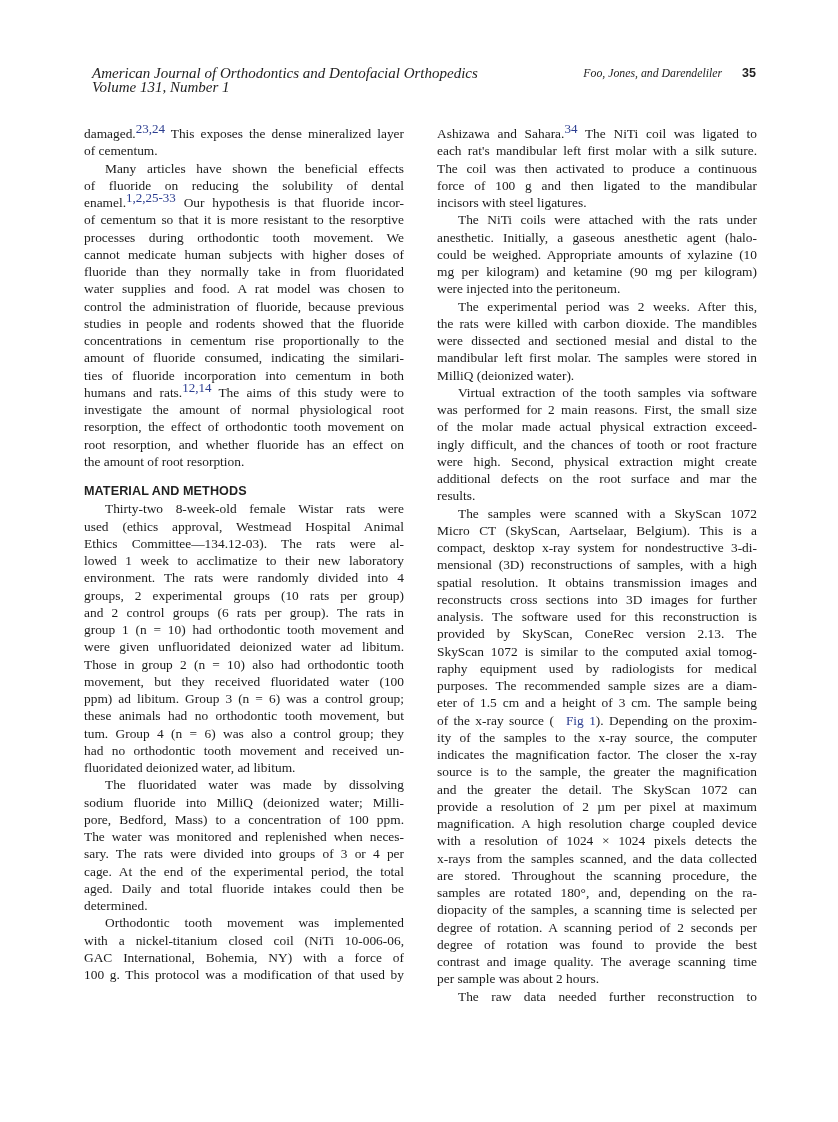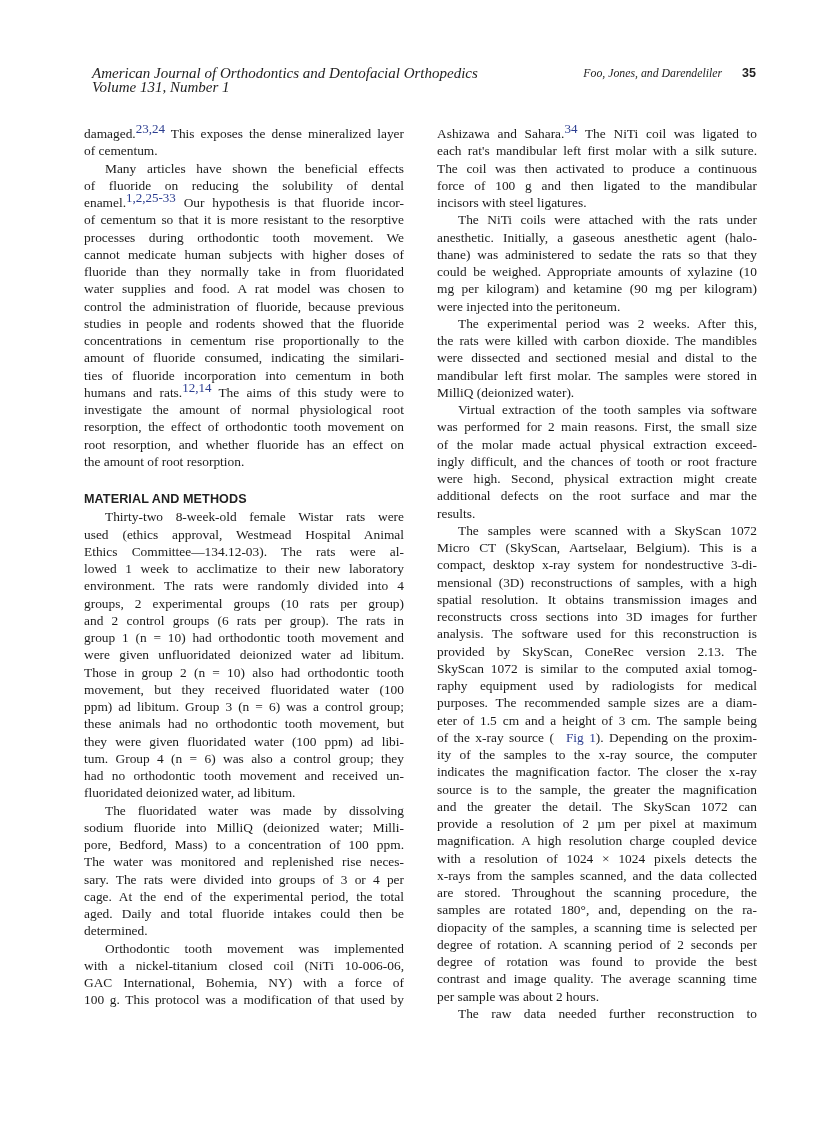--- a/index.html
+++ b/index.html
@@ -8,21 +8,21 @@
   .header-right { position:absolute; right:82px; top:66px; font-family:"Liberation Serif", serif; font-style:italic; font-size:11.8px; line-height:14px; color:#222; }
   .header-right .pg { font-family:"Liberation Sans", sans-serif; font-style:normal; font-weight:bold; font-size:12.5px; margin-left:20px; }
   .col { position:absolute; top:125px; width:320px; font-family:"Liberation Serif", serif; font-size:13.4px; line-height:17.25px; color:#1a1a1a; }
   .col.left { left:84px; }
   .col.right { left:437px; width:320px; }
   .ln { display:block; white-space:nowrap; text-align:justify; text-align-last:justify; height:17.25px; }
   .ln.last { text-align-last:left; }
   .ln.ind { text-indent:21px; }
   .sup { font-size:13px; vertical-align:5px; color:#2a3c8f; line-height:0; }
   .link { color:#2a3c8f;margin-left:12px; }
-  .heading { display:block; font-family:"Liberation Sans", sans-serif; font-weight:bold; font-size:12.6px; height:17.25px; line-height:17.25px; margin-top:21px; margin-bottom:0; color:#222; letter-spacing:0.1px; }
+  .heading { display:block; font-family:"Liberation Sans", sans-serif; font-weight:bold; font-size:12.6px; height:17.25px; line-height:17.25px; margin-top:13px; margin-bottom:0; color:#222; letter-spacing:0.1px; }
 </style>
 </head>
 <body>
 
 <div class="header-left">
   <div>American Journal of Orthodontics and Dentofacial Orthopedics</div>
   <div>Volume 131, Number 1</div>
 </div>
 <div class="header-right">
   <span>Foo, Jones, and Darendeliler</span><span class="pg">35</span>
@@ -61,30 +61,29 @@
       <span class="ln">lowed 1 week to acclimatize to their new laboratory</span>
       <span class="ln">environment. The rats were randomly divided into 4</span>
       <span class="ln">groups, 2 experimental groups (10 rats per group)</span>
       <span class="ln">and 2 control groups (6 rats per group). The rats in</span>
       <span class="ln">group 1 (n = 10) had orthodontic tooth movement and</span>
       <span class="ln">were given unfluoridated deionized water ad libitum.</span>
       <span class="ln">Those in group 2 (n = 10) also had orthodontic tooth</span>
       <span class="ln">movement, but they received fluoridated water (100</span>
       <span class="ln">ppm) ad libitum. Group 3 (n = 6) was a control group;</span>
       <span class="ln">these animals had no orthodontic tooth movement, but</span>
-      <span class="ln">they were given fluoridated water (100 ppm) ad libi-</span>
       <span class="ln">tum. Group 4 (n = 6) was also a control group; they</span>
       <span class="ln">had no orthodontic tooth movement and received un-</span>
       <span class="ln last">fluoridated deionized water, ad libitum.</span>
     </div>
   <div>
       <span class="ln ind">The fluoridated water was made by dissolving</span>
       <span class="ln">sodium fluoride into MilliQ (deionized water; Milli-</span>
       <span class="ln">pore, Bedford, Mass) to a concentration of 100 ppm.</span>
-      <span class="ln">The water was monitored and replenished rise neces-</span>
+      <span class="ln">The water was monitored and replenished when neces-</span>
       <span class="ln">sary. The rats were divided into groups of 3 or 4 per</span>
       <span class="ln">cage. At the end of the experimental period, the total</span>
       <span class="ln">aged. Daily and total fluoride intakes could then be</span>
       <span class="ln last">determined.</span>
     </div>
   <div>
       <span class="ln ind">Orthodontic tooth movement was implemented</span>
       <span class="ln">with a nickel-titanium closed coil (NiTi 10-006-06,</span>
       <span class="ln">GAC International, Bohemia, NY) with a force of</span>
       <span class="ln">100 g. This protocol was a modification of that used by</span>
@@ -95,21 +94,20 @@
   <div>
       <span class="ln">Ashizawa and Sahara.<span class="sup">34</span> The NiTi coil was ligated to</span>
       <span class="ln">each rat's mandibular left first molar with a silk suture.</span>
       <span class="ln">The coil was then activated to produce a continuous</span>
       <span class="ln">force of 100 g and then ligated to the mandibular</span>
       <span class="ln last">incisors with steel ligatures.</span>
     </div>
   <div>
       <span class="ln ind">The NiTi coils were attached with the rats under</span>
       <span class="ln">anesthetic. Initially, a gaseous anesthetic agent (halo-</span>
-      <span class="ln">thane) was administered to sedate the rats so that they</span>
       <span class="ln">could be weighed. Appropriate amounts of xylazine (10</span>
       <span class="ln">mg per kilogram) and ketamine (90 mg per kilogram)</span>
       <span class="ln last">were injected into the peritoneum.</span>
     </div>
   <div>
       <span class="ln ind">The experimental period was 2 weeks. After this,</span>
       <span class="ln">the rats were killed with carbon dioxide. The mandibles</span>
       <span class="ln">were dissected and sectioned mesial and distal to the</span>
       <span class="ln">mandibular left first molar. The samples were stored in</span>
       <span class="ln last">MilliQ (deionized water).</span>

